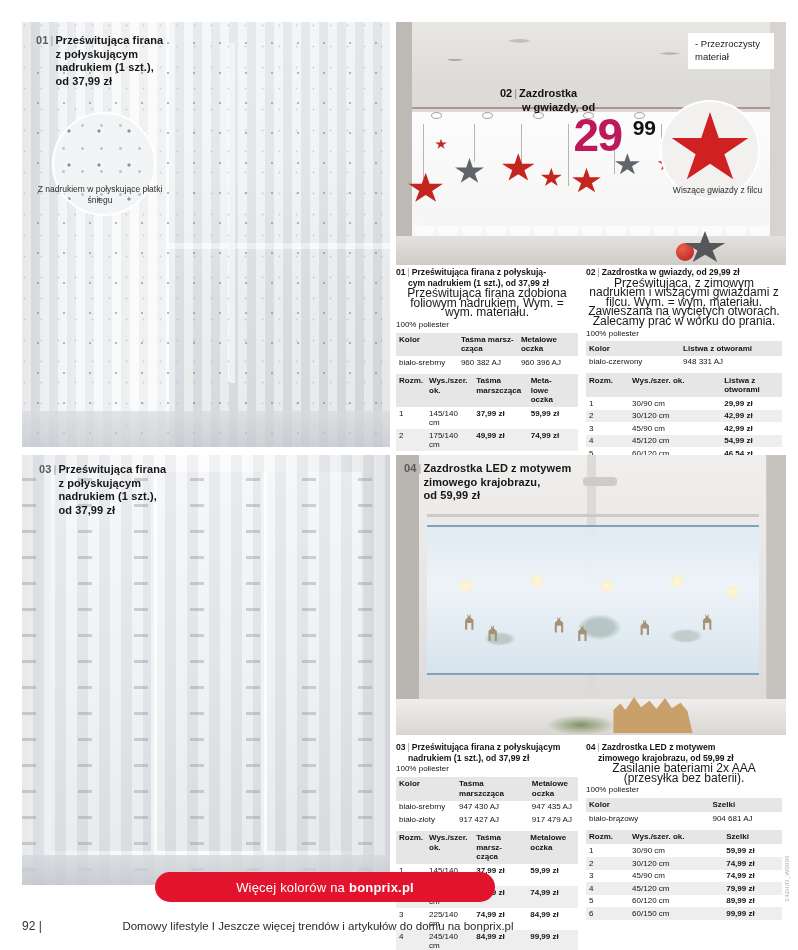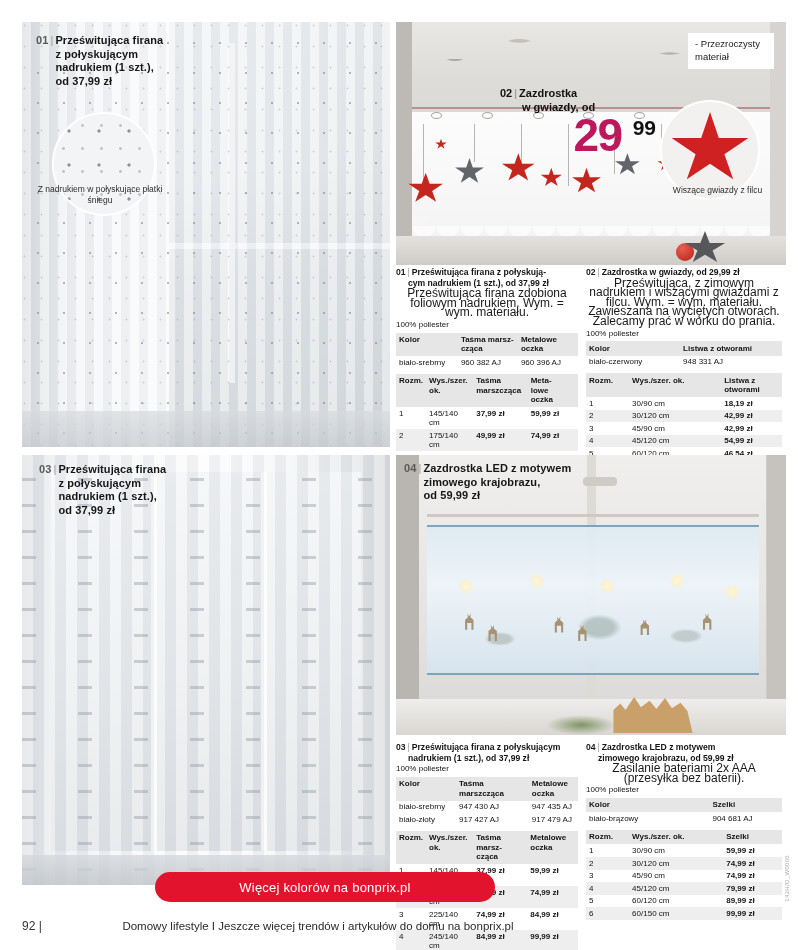--- a/index.html
+++ b/index.html
@@ -149,21 +149,21 @@
   .gap{height:5px;}
 
   #blk-01{left:396px;top:267px;width:182px;}
   #blk-02{left:586px;top:267px;width:196px;}
   #blk-03{left:396px;top:742px;width:182px;}
   #blk-04{left:586px;top:742px;width:196px;}
 
   
   #banner{position:absolute;left:155px;top:872px;width:340px;height:30px;background:#e2142d;
     display:flex;align-items:center;justify-content:center;color:#fff;font-size:13px;letter-spacing:.2px;border-radius:15px;}
-  #banner b{font-weight:normal;margin-left:4px;}
+  #banner b{font-weight:bold;margin-left:4px;}
   #pgnum{position:absolute;left:22px;top:919px;font-size:12px;color:#333;}
   #foot-txt{position:absolute;left:0;top:920px;width:636px;text-align:center;font-size:11.5px;color:#2a2a2a;}
   #vcode{position:absolute;right:2px;top:855px;width:12px;font-size:6px;color:#a9a9a9;
     writing-mode:vertical-rl;transform:rotate(180deg);letter-spacing:.3px;}
 </style>
 </head>
 <body>
 
 <div class="page">
 
@@ -315,21 +315,21 @@
     <table class="tbl">
       <tbody>
           <tr>
         <th style="width:22%"><span>Rozm.</span></th>
         <th style="width:47%"><span>Wys./szer. ok.</span></th>
         <th style="width:31%"><span>Listwa z</span><br><span>otworami</span></th>
       </tr>
       <tr>
         <td>1</td>
         <td>30/90 cm</td>
-        <td class="b">18,19 zł</td>
+        <td class="b">29,99 zł</td>
       </tr>
       <tr class="alt">
         <td>2</td>
         <td>30/120 cm</td>
         <td class="b">42,99 zł</td>
       </tr>
       <tr>
         <td>3</td>
         <td>45/90 cm</td>
         <td class="b">42,99 zł</td>

